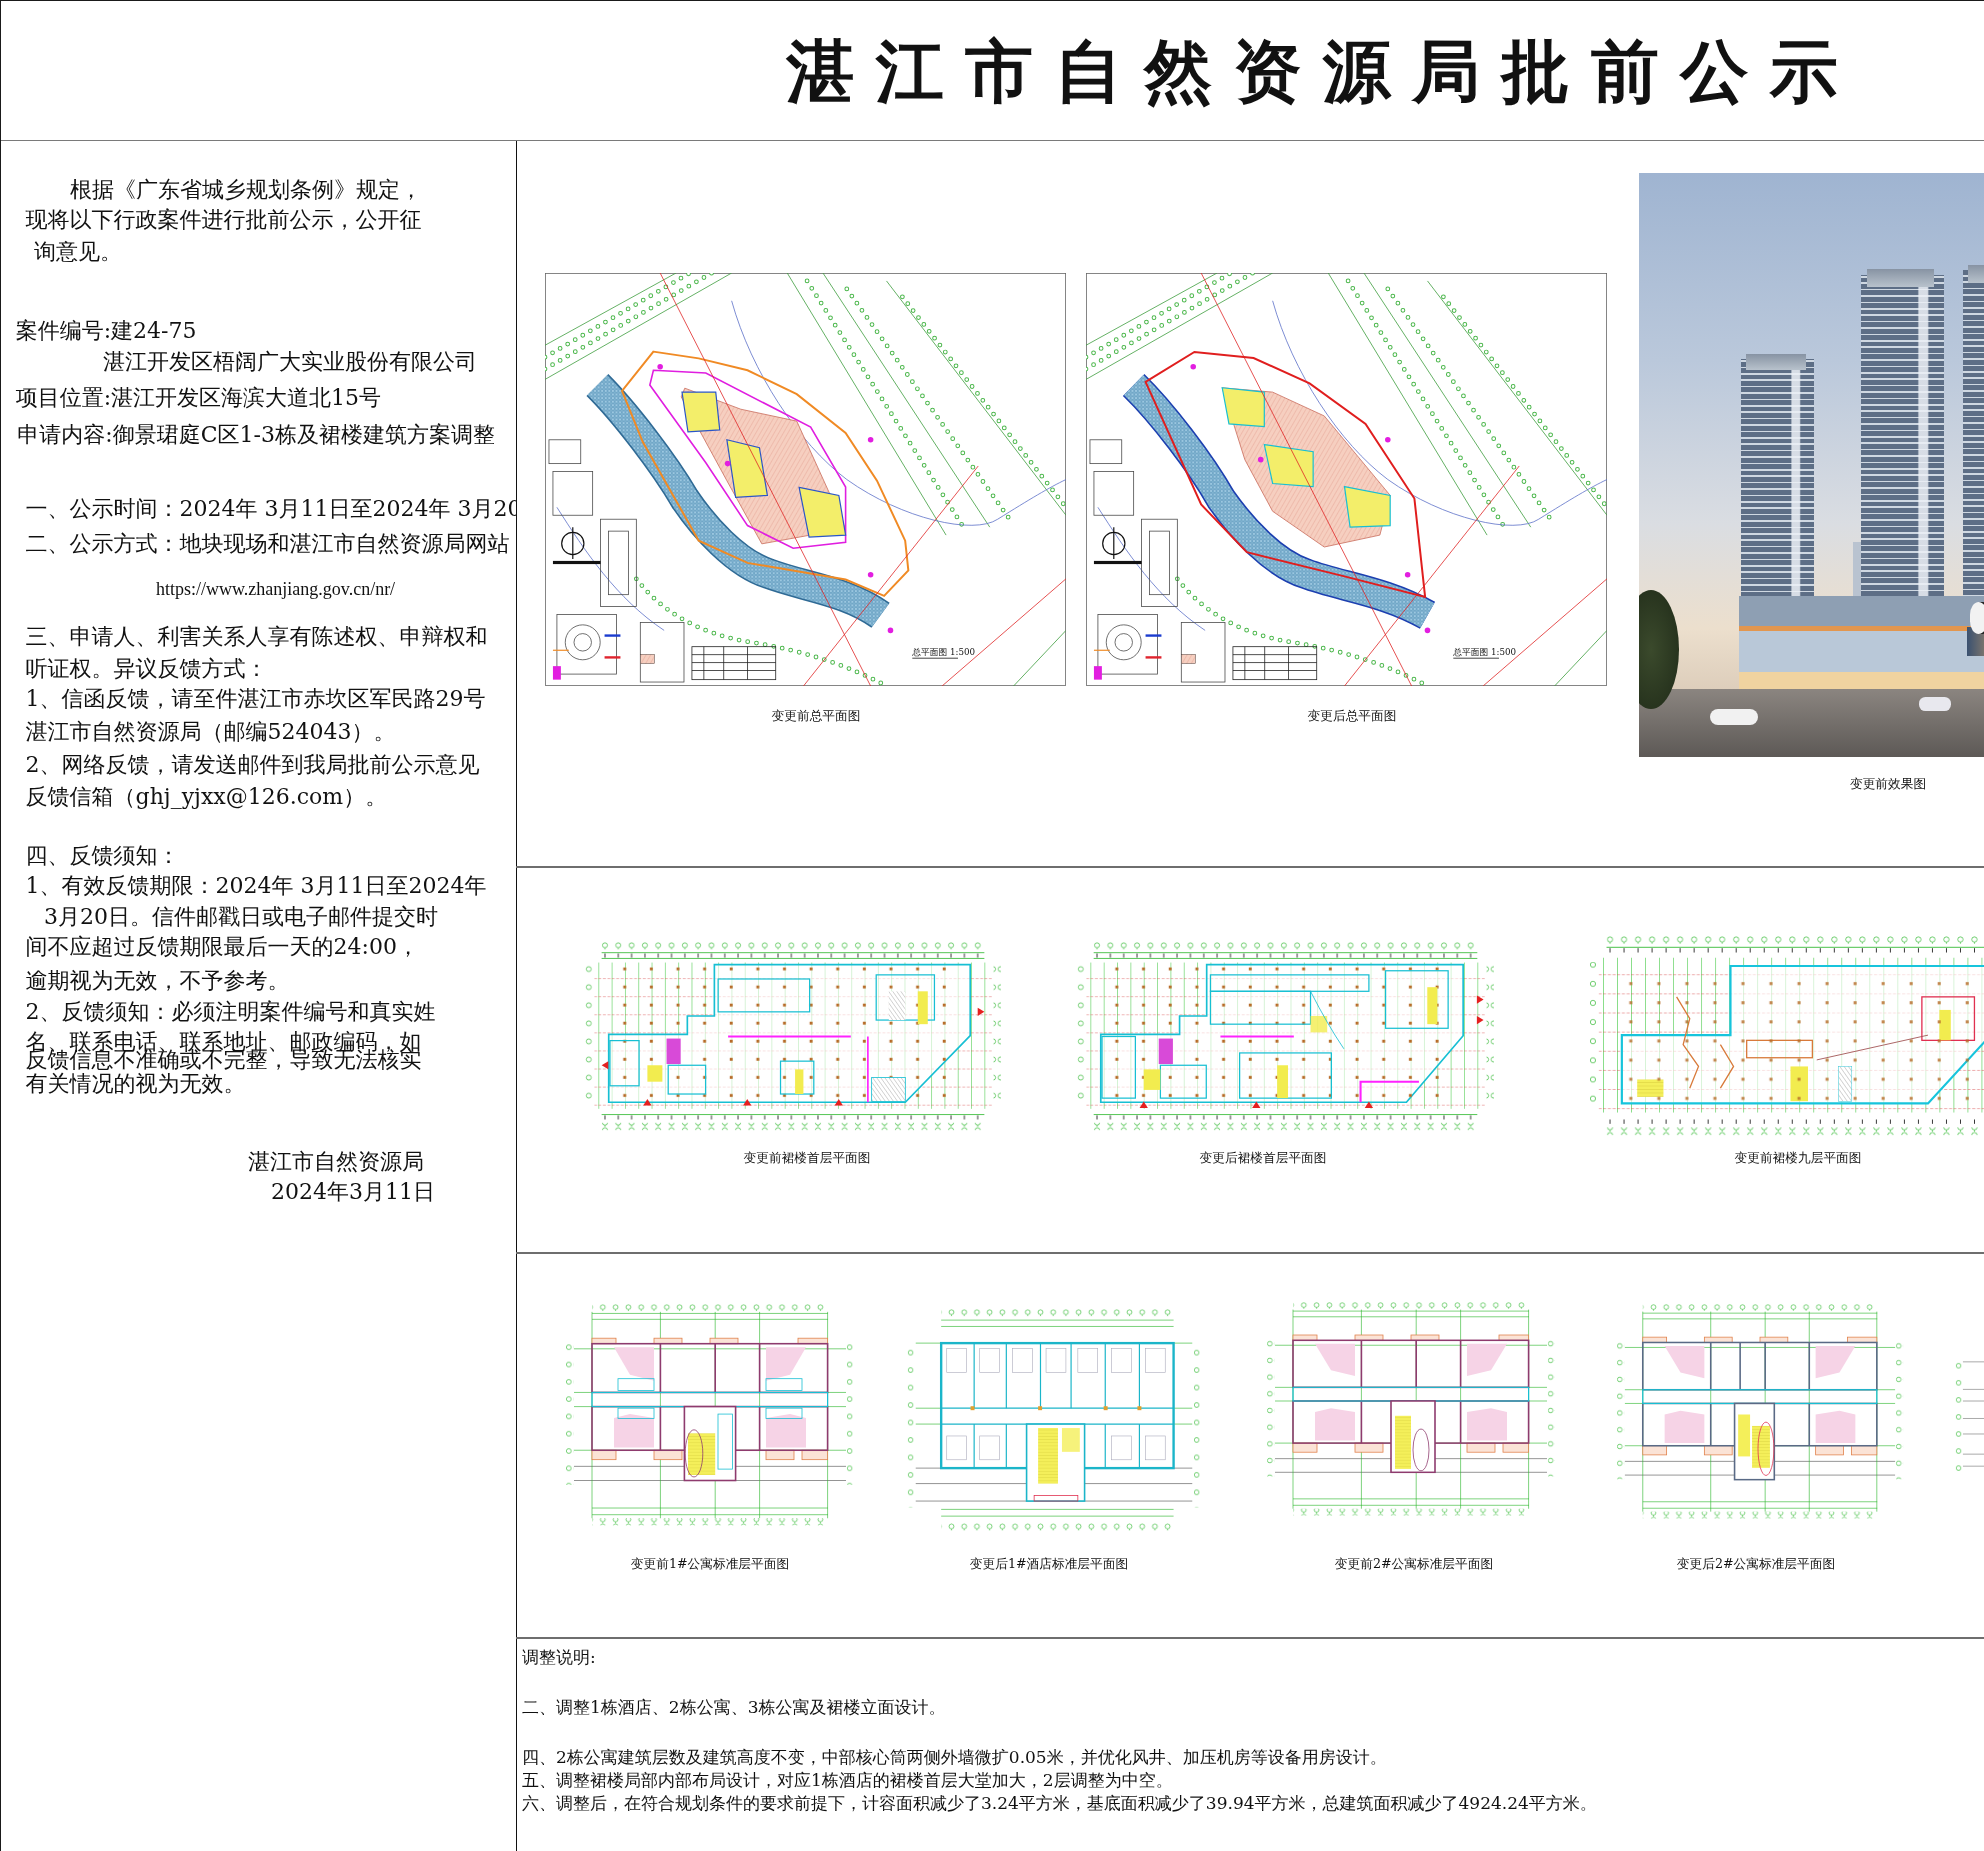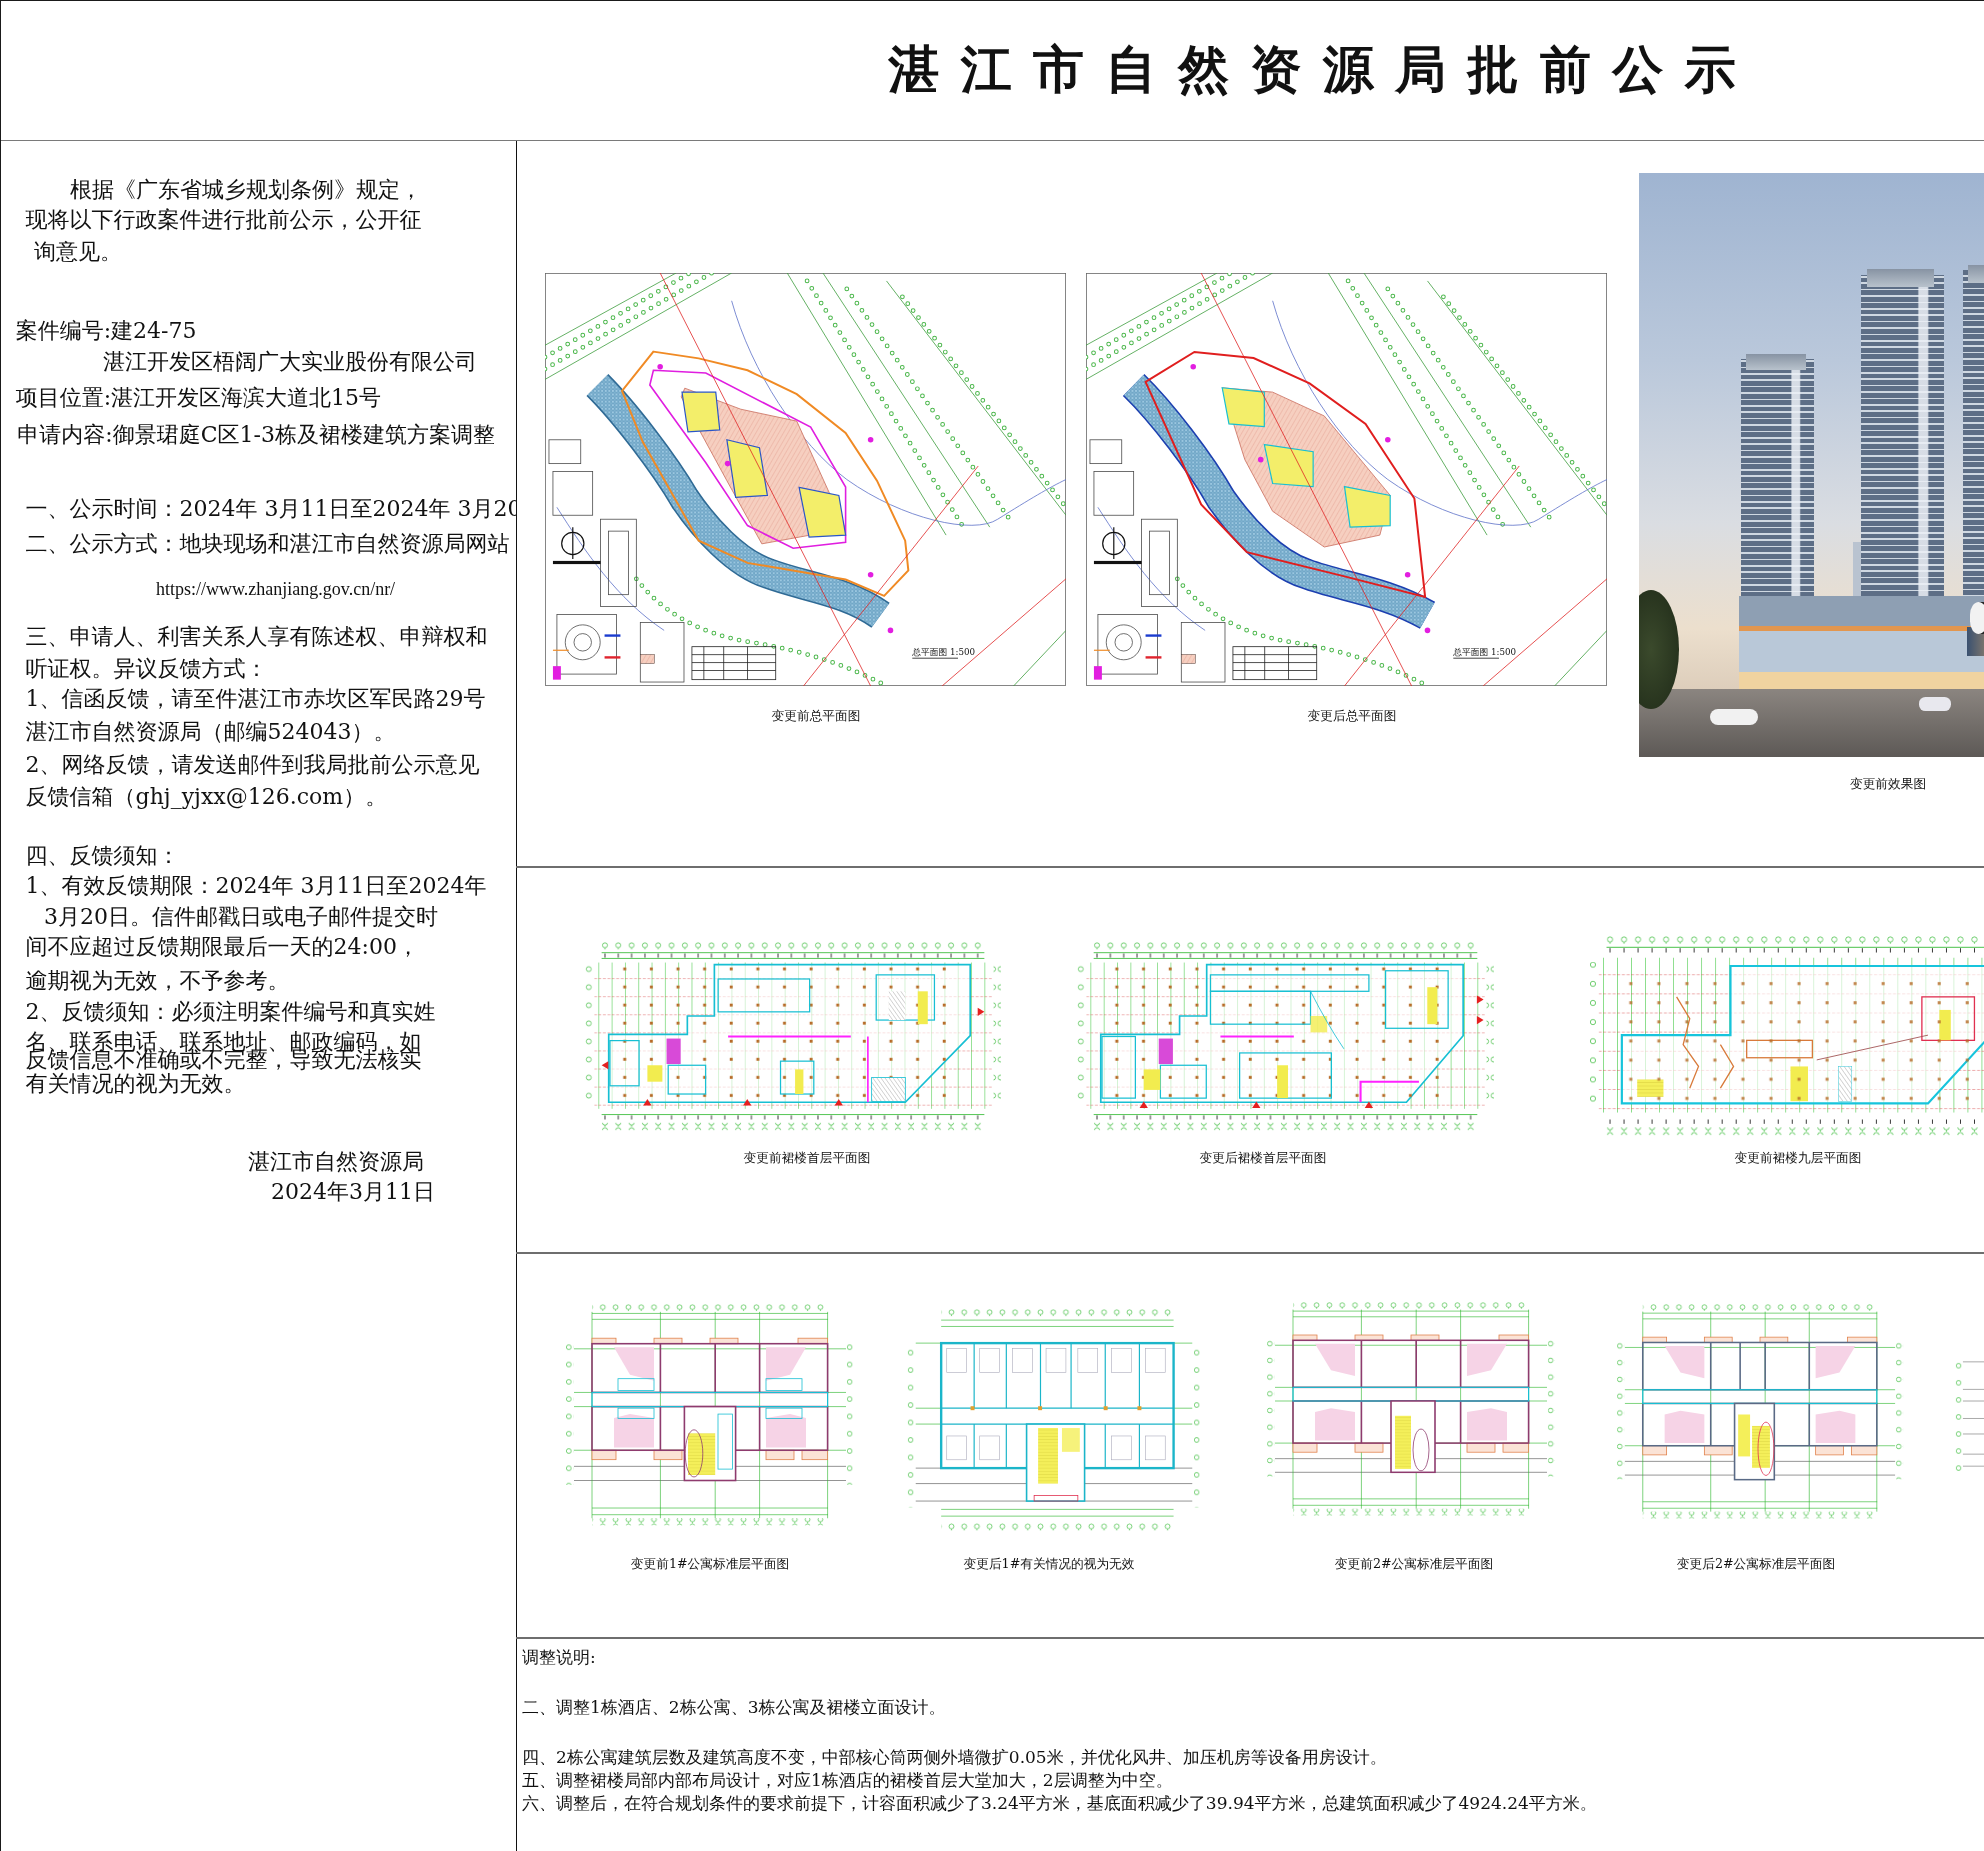--- a/index.html
+++ b/index.html
@@ -1,20 +1,20 @@
 <!DOCTYPE html>
 <html style="font-size:6.4px"><head>
 <meta charset="utf-8">
 <style>
 html,body{margin:0;padding:0;}
 body{width:2622px;height:1852px;position:relative;background:#fff;overflow:hidden;font-family:"DejaVu Serif","Liberation Serif",serif;color:#111;}
 #page{position:absolute;left:0;top:0;width:2622px;height:1852px;border:1.2px solid #1a1a1a;box-sizing:border-box;}
 .defs{position:absolute;width:0;height:0;overflow:hidden;}
 .title-band{position:absolute;left:0;top:0;width:2622px;height:140px;display:flex;align-items:center;justify-content:center;border-bottom:1.6px solid #7a7a7a;box-sizing:border-box;}
-.title{font-size:51px;font-weight:bold;letter-spacing:21.4px;padding-left:21.4px;line-height:1;font-family:Liberation Serif, serif;}
+.title{font-size:68px;font-weight:bold;letter-spacing:21.4px;padding-left:21.4px;line-height:1;font-family:Liberation Sans, sans-serif;}
 .left-panel{position:absolute;left:0;top:140px;width:516px;height:1712px;border-right:1.2px solid #111;box-sizing:border-box;overflow:hidden;}
 .ln{position:absolute;font-size:22px;line-height:25.4px;white-space:pre;}
 .ln.url{font-family:Liberation Serif, serif;font-size:18px;}
 .hr{position:absolute;left:515px;width:2107px;height:1.6px;background:#6e6e6e;}
 .cap{position:absolute;width:278px;text-align:center;font-size:12.7px;line-height:16px;white-space:nowrap;}
 .drw{position:absolute;display:block;}
 .note{position:absolute;left:521px;font-size:17px;line-height:16px;white-space:nowrap;}
 .render{position:absolute;overflow:hidden;}
 .r-before{left:1638px;top:172px;width:484px;height:584px;background:linear-gradient(180deg,#9fb4d1 0%,#bac8db 32%,#dadde2 60%,#ecdfcd 78%,#cdbba8 100%);}
 .bx{position:absolute;}
@@ -541,21 +541,21 @@
       <rect x="390" y="300" width="45" height="60" fill="#f4ef5a" opacity=".8"></rect>
       <rect x="320" y="470" width="110" height="14" fill="none" stroke="#e03050" stroke-width="2"></rect>
     </g>
     <g fill="#e0a030">
         <rect x="160" y="245" width="10" height="10"></rect>
         <rect x="330" y="245" width="10" height="10"></rect>
         <rect x="495" y="245" width="10" height="10"></rect>
         <rect x="580" y="245" width="10" height="10"></rect>
       </g>
   </svg>
-  <div class="cap" style="left:909px;top:1555px">变更后1#有关情况的视为无效</div>
+  <div class="cap" style="left:909px;top:1555px">变更后1#酒店标准层平面图</div>
 
   <svg class="drw" style="left:1258px;top:1301px;width:304px;height:220px" viewBox="0 0 760 580" preserveAspectRatio="none">
     <rect width="760" height="580" fill="#fff"></rect>
     <g stroke="#2fb82f" stroke-width="1.6">
       <rect x="85" y="0" width="590" height="18" fill="url(#axis-h)" stroke="none"></rect>
       <line x1="85" y1="24" x2="675" y2="24"></line>
         <line x1="85" y1="39" x2="675" y2="39"></line>
       <line x1="40" y1="114" x2="720" y2="114"></line>
         <line x1="40" y1="225" x2="720" y2="225"></line>
         <line x1="40" y1="261" x2="720" y2="261"></line>

